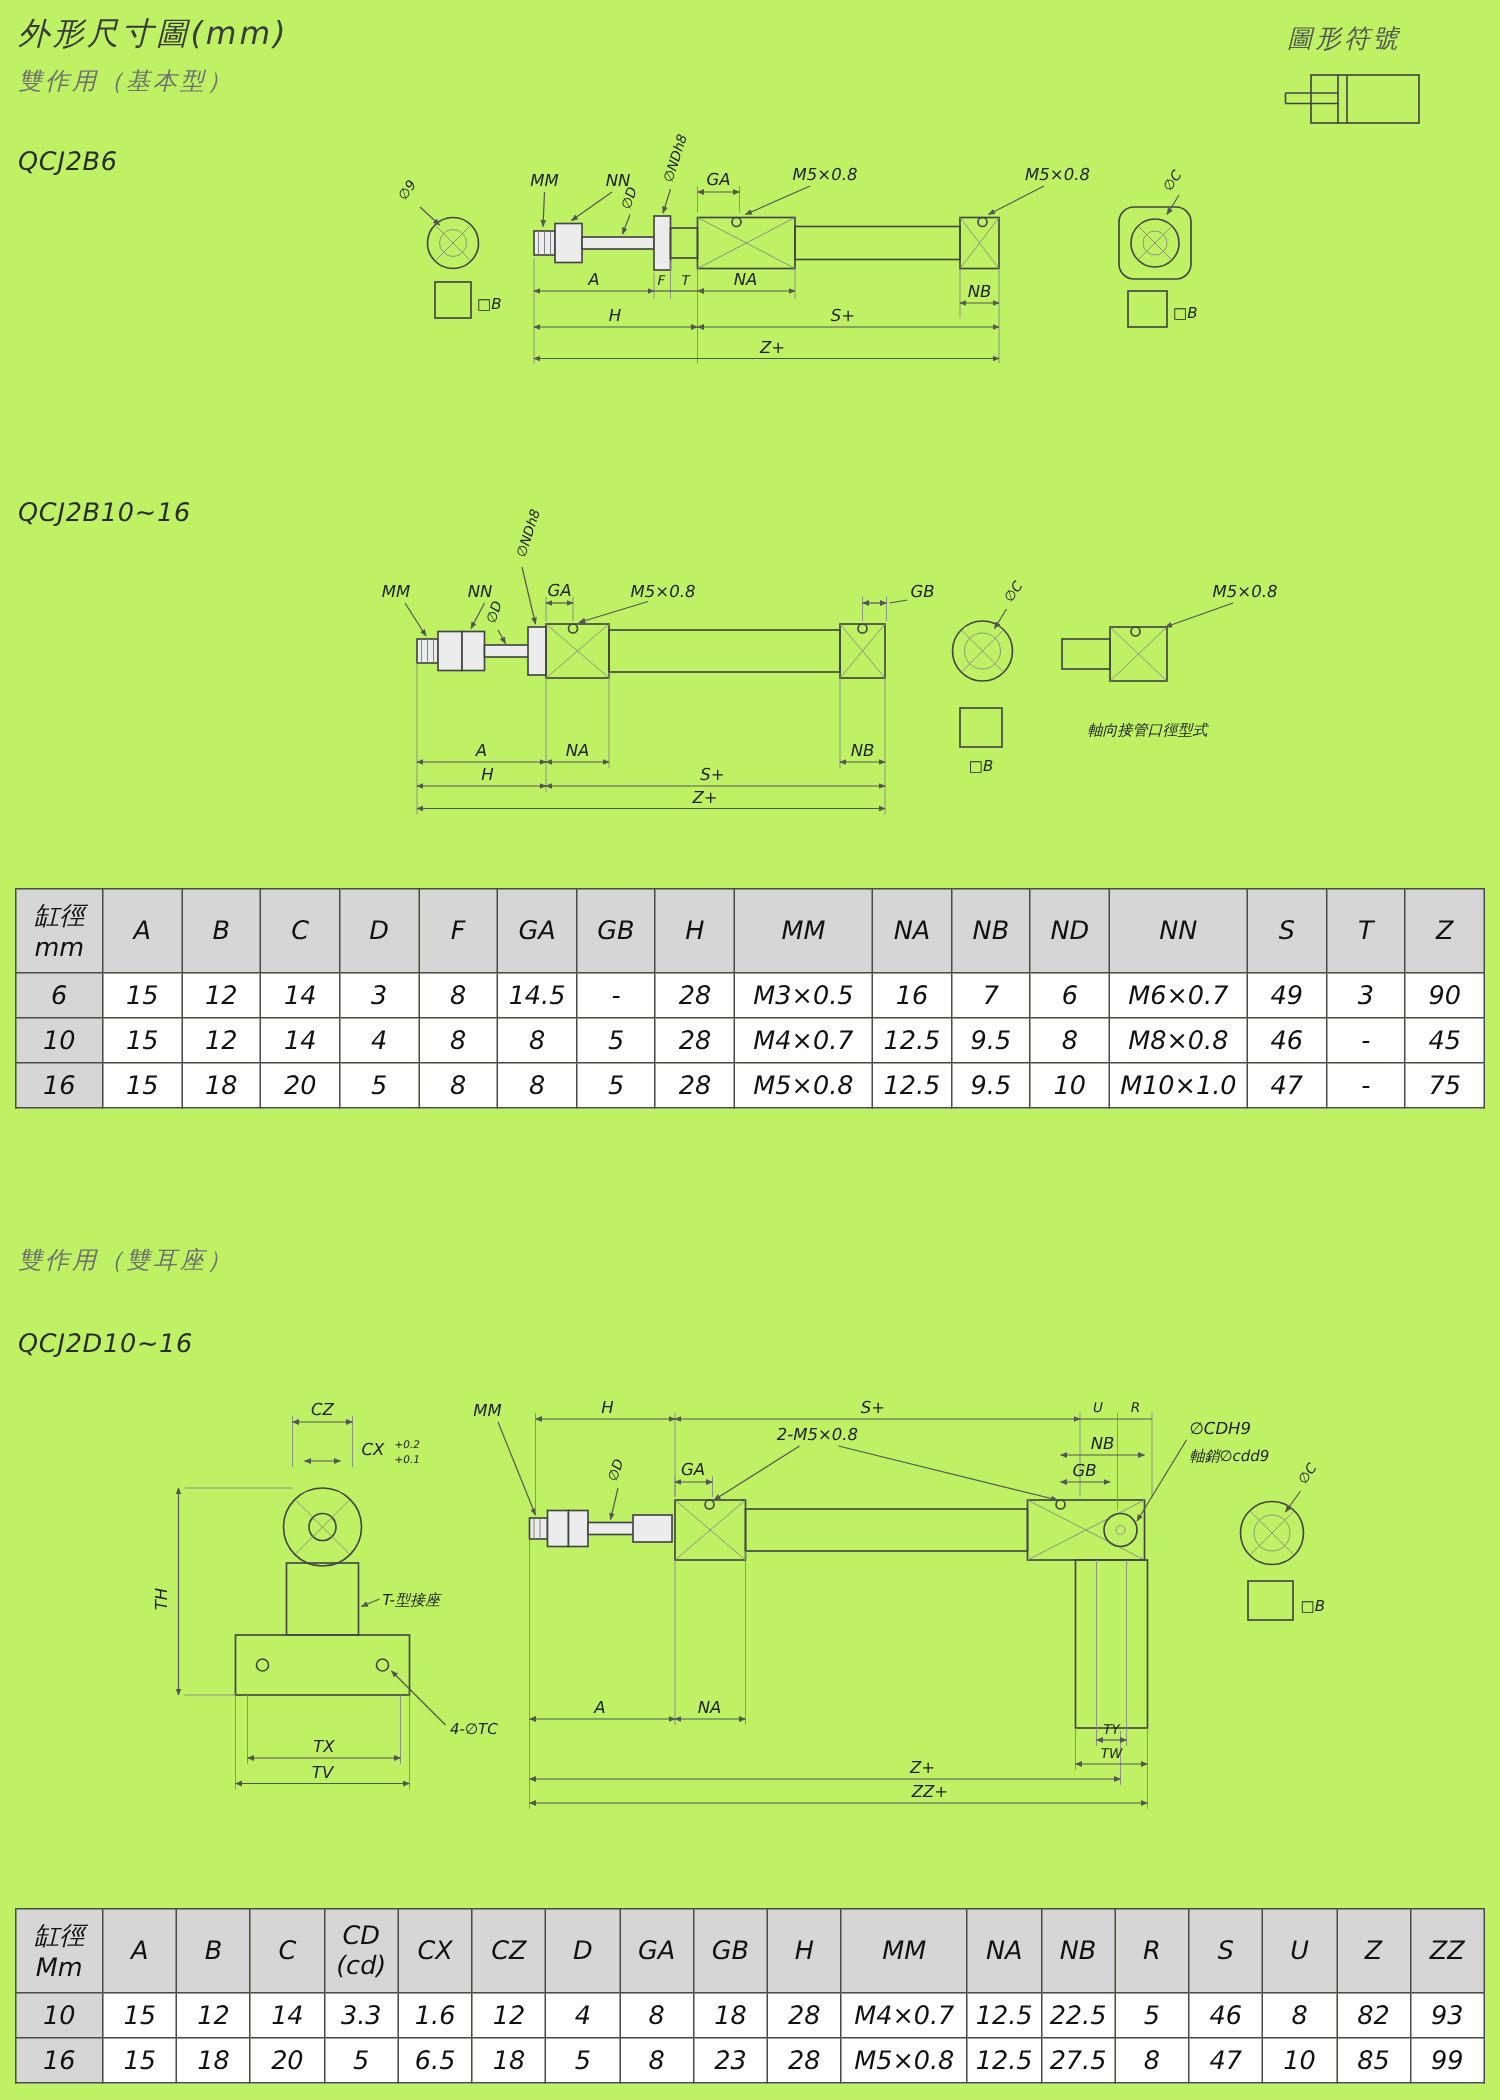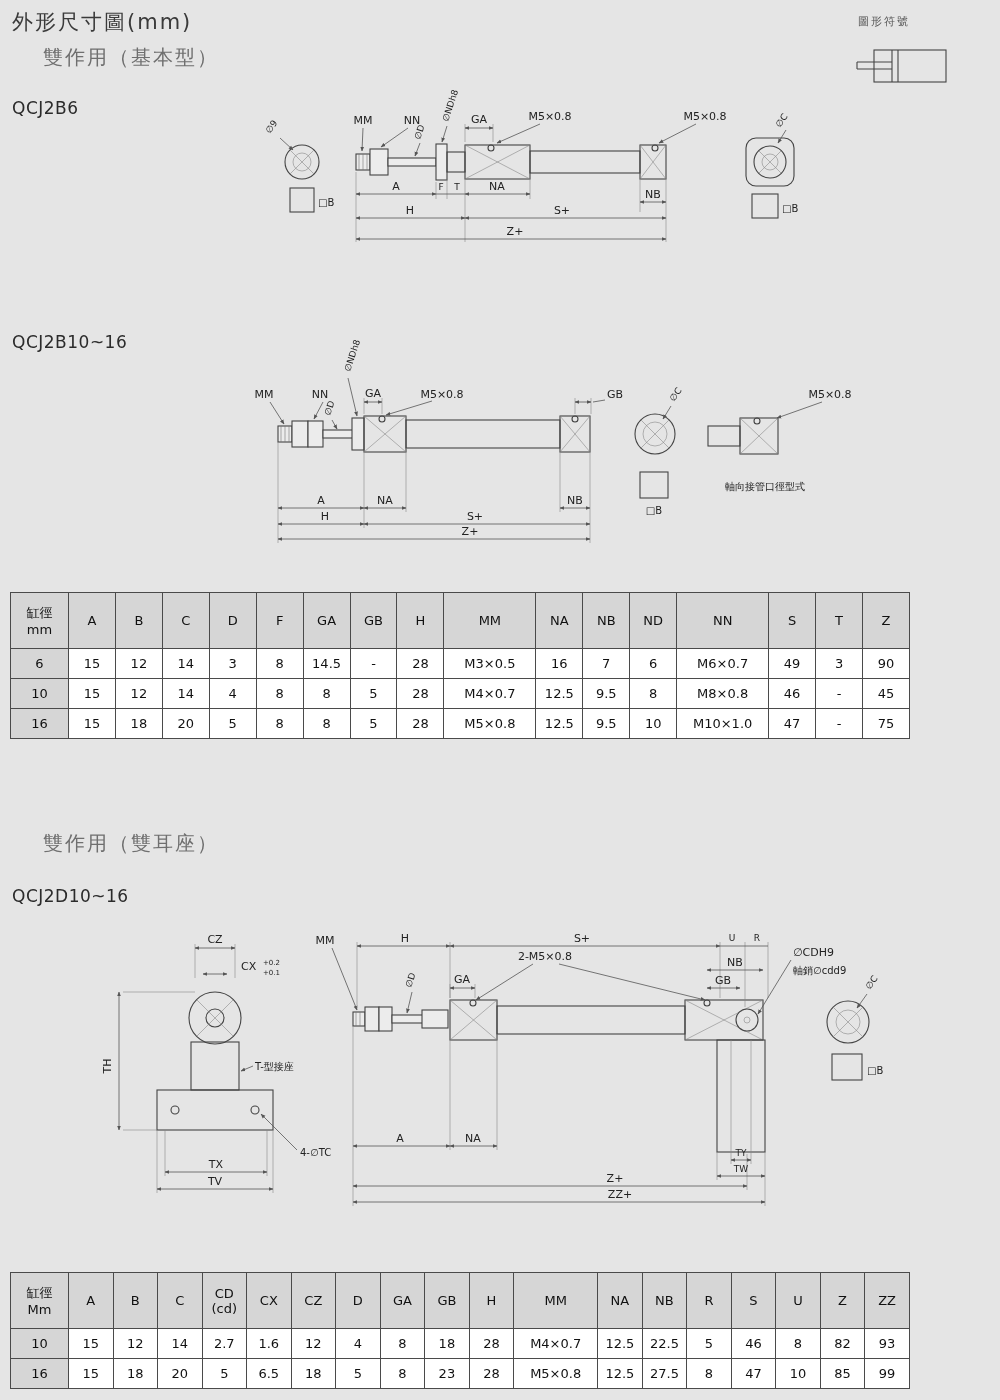--- a/index.html
+++ b/index.html
@@ -1,25 +1,25 @@
 <!DOCTYPE html>
 <html><head>
 <meta charset="utf-8">
 <style>
   * { margin:0; padding:0; box-sizing:border-box; }
   html,body { background:#ffffff; }
   body { font-family:"DejaVu Sans","Liberation Sans",sans-serif; color:#222; }
-  .page { position:relative; width:1000px; height:1400px; background:#e5e5e5; overflow:hidden; }
+  .page { position:relative; width:1000px; height:1400px; background:#bef264; overflow:hidden;font-style:italic; }
   .abs { position:absolute; }
   .title { font-size:21px; color:#3a3a3a; letter-spacing:2px; }
-  .symtitle { font-size:11px; color:#555; letter-spacing:2px; }
-  .subtitle { font-size:20px; color:#6f6f6f; letter-spacing:2px;margin-left:31px; }
+  .symtitle { font-size:17px; color:#555; letter-spacing:2px; }
+  .subtitle { font-size:16px; color:#6f6f6f; letter-spacing:2px; }
   .model { font-size:17px; color:#2b2b2b; letter-spacing:.5px;margin-top:16px; }
 
-  table { border-collapse:collapse; table-layout:fixed; width:900px; font-size:13px; color:#111; }
+  table { border-collapse:collapse; table-layout:fixed; width:980px; font-size:17px; color:#111; }
   th,td { border:1px solid #4a4a4a; text-align:center; vertical-align:middle; padding:0 2px; }
   th { background:#d6d6d6; font-weight:normal; white-space:pre-line; height:56px; }
   td { background:#fff; height:30px; }
   td:first-child { background:#d6d6d6; }
   #table1 th:first-child, #table2 th:first-child { width:58px; }
   #table1 th:nth-child(10){ width:92px; }
   #table1 th:nth-child(14){ width:92px; }
   #table2 th:nth-child(12){ width:84px; }
 
   svg { overflow:visible; }
@@ -487,21 +487,21 @@
             <th>Z</th>
             <th>ZZ</th>
           </tr>
         </thead>
       <tbody>
           <tr>
             <td>10</td>
             <td>15</td>
             <td>12</td>
             <td>14</td>
-            <td>2.7</td>
+            <td>3.3</td>
             <td>1.6</td>
             <td>12</td>
             <td>4</td>
             <td>8</td>
             <td>18</td>
             <td>28</td>
             <td>M4×0.7</td>
             <td>12.5</td>
             <td>22.5</td>
             <td>5</td>

